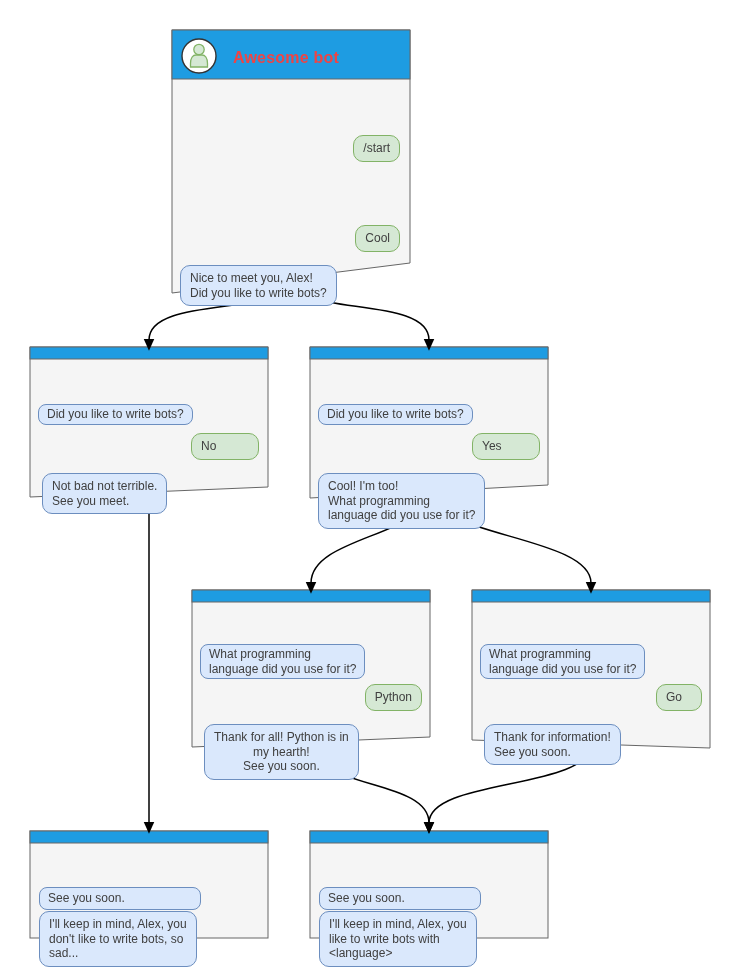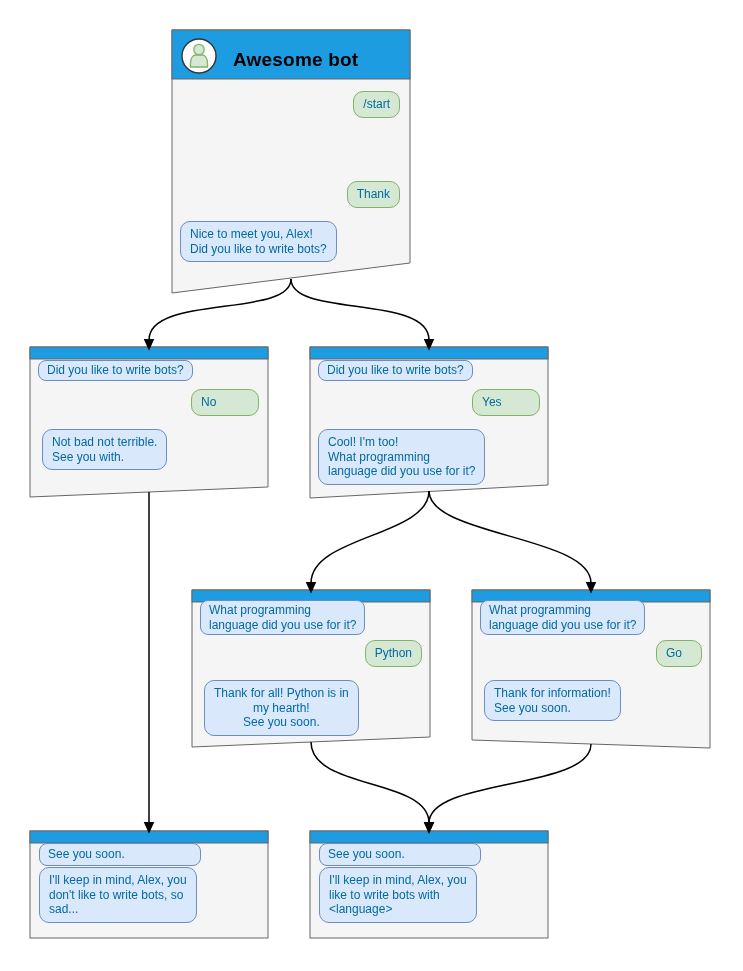--- a/index.html
+++ b/index.html
@@ -4,36 +4,37 @@
 <style>
   html,body{margin:0;padding:0;background:#ffffff;}
   #canvas{
     position:relative;width:743px;height:971px;background:#ffffff;overflow:hidden;
     font-family:"Liberation Sans",sans-serif;
   }
   #diagram-svg{position:absolute;left:0;top:0;width:743px;height:971px;}
   .msg{
     position:absolute;
     font:12px/14.5px "Liberation Sans",sans-serif;
-    color:#0369a1;
+    color:#404040;
     white-space:pre-line;
     border-radius:10px;
     padding:5px 9px;
     box-sizing:border-box;
     z-index:3;
+    margin-top:44px;
   }
   .bot{background:#dae8fc;border:1px solid #6c8ebf;}
   .user{background:#d5e8d4;border:1px solid #82b366;}
   .tight{padding:2px 8px;border-radius:8px;}
   .w60{width:68px;}
   .w50{width:46px;}
   .w162{width:162px;padding-top:3px;padding-bottom:3px;}
   .chat-title{
     position:absolute;left:233px;top:49px;z-index:3;
-    color:#000000;font-weight:bold;font-size:19px;letter-spacing:.2px;
+    color:#ef4444;font-weight:bold;font-size:16px;letter-spacing:.2px;
   }
 </style>
 </head>
 <body>
 
 <div id="canvas">
 
   <svg id="diagram-svg" viewBox="0 0 743 971" xmlns="http://www.w3.org/2000/svg">
     <defs>
       <marker id="arrow" viewBox="0 -5 10 10" refX="1" refY="0" markerWidth="9" markerHeight="9" orient="auto">
@@ -69,28 +70,28 @@
     <path d="M291,279 C291,318 429,294 429,340" fill="none" stroke="#000000" stroke-width="1.5" marker-end="url(#arrow)"></path>
     <path d="M429,491 C429,536 311,536 311,583" fill="none" stroke="#000000" stroke-width="1.5" marker-end="url(#arrow)"></path>
     <path d="M429,491 C429,536 591,536 591,583" fill="none" stroke="#000000" stroke-width="1.5" marker-end="url(#arrow)"></path>
     <path d="M149,492 L149,823" fill="none" stroke="#000000" stroke-width="1.5" marker-end="url(#arrow)"></path>
     <path d="M311,742 C311,790 429,778 429,823" fill="none" stroke="#000000" stroke-width="1.5" marker-end="url(#arrow)"></path>
     <path d="M591,744 C591,790 429,778 429,823" fill="none" stroke="#000000" stroke-width="1.5" marker-end="url(#arrow)"></path>
   </svg>
 
   <div class="chat-title">Awesome bot</div>
   <div class="msg user" style="right:343px;top:91px;">/start</div>
-  <div class="msg user" style="right:343px;top:181px;">Thank</div>
+  <div class="msg user" style="right:343px;top:181px;">Cool</div>
   <div class="msg bot" style="left:180px;top:221px;">Nice to meet you, Alex!
 Did you like to write bots?</div>
 
   <div class="msg bot tight" style="left:38px;top:360px;">Did you like to write bots?</div>
   <div class="msg user w60" style="right:484px;top:389px;">No</div>
   <div class="msg bot" style="left:42px;top:429px;">Not bad not terrible.
-See you with.</div>
+See you meet.</div>
 
   <div class="msg bot tight" style="left:318px;top:360px;">Did you like to write bots?</div>
   <div class="msg user w60" style="right:203px;top:389px;">Yes</div>
   <div class="msg bot" style="left:318px;top:429px;">Cool! I'm too!
 What programming
 language did you use for it?</div>
 
   <div class="msg bot tight" style="left:200px;top:600px;">What programming
 language did you use for it?</div>
   <div class="msg user" style="right:321px;top:640px;">Python</div>

